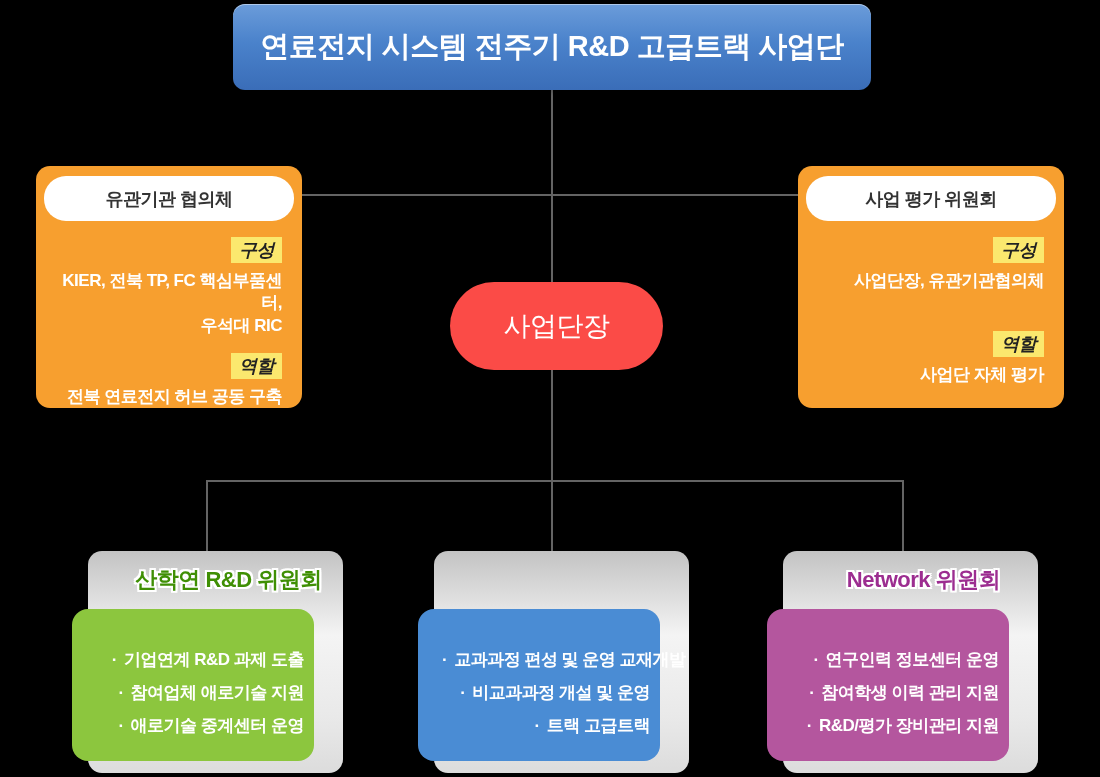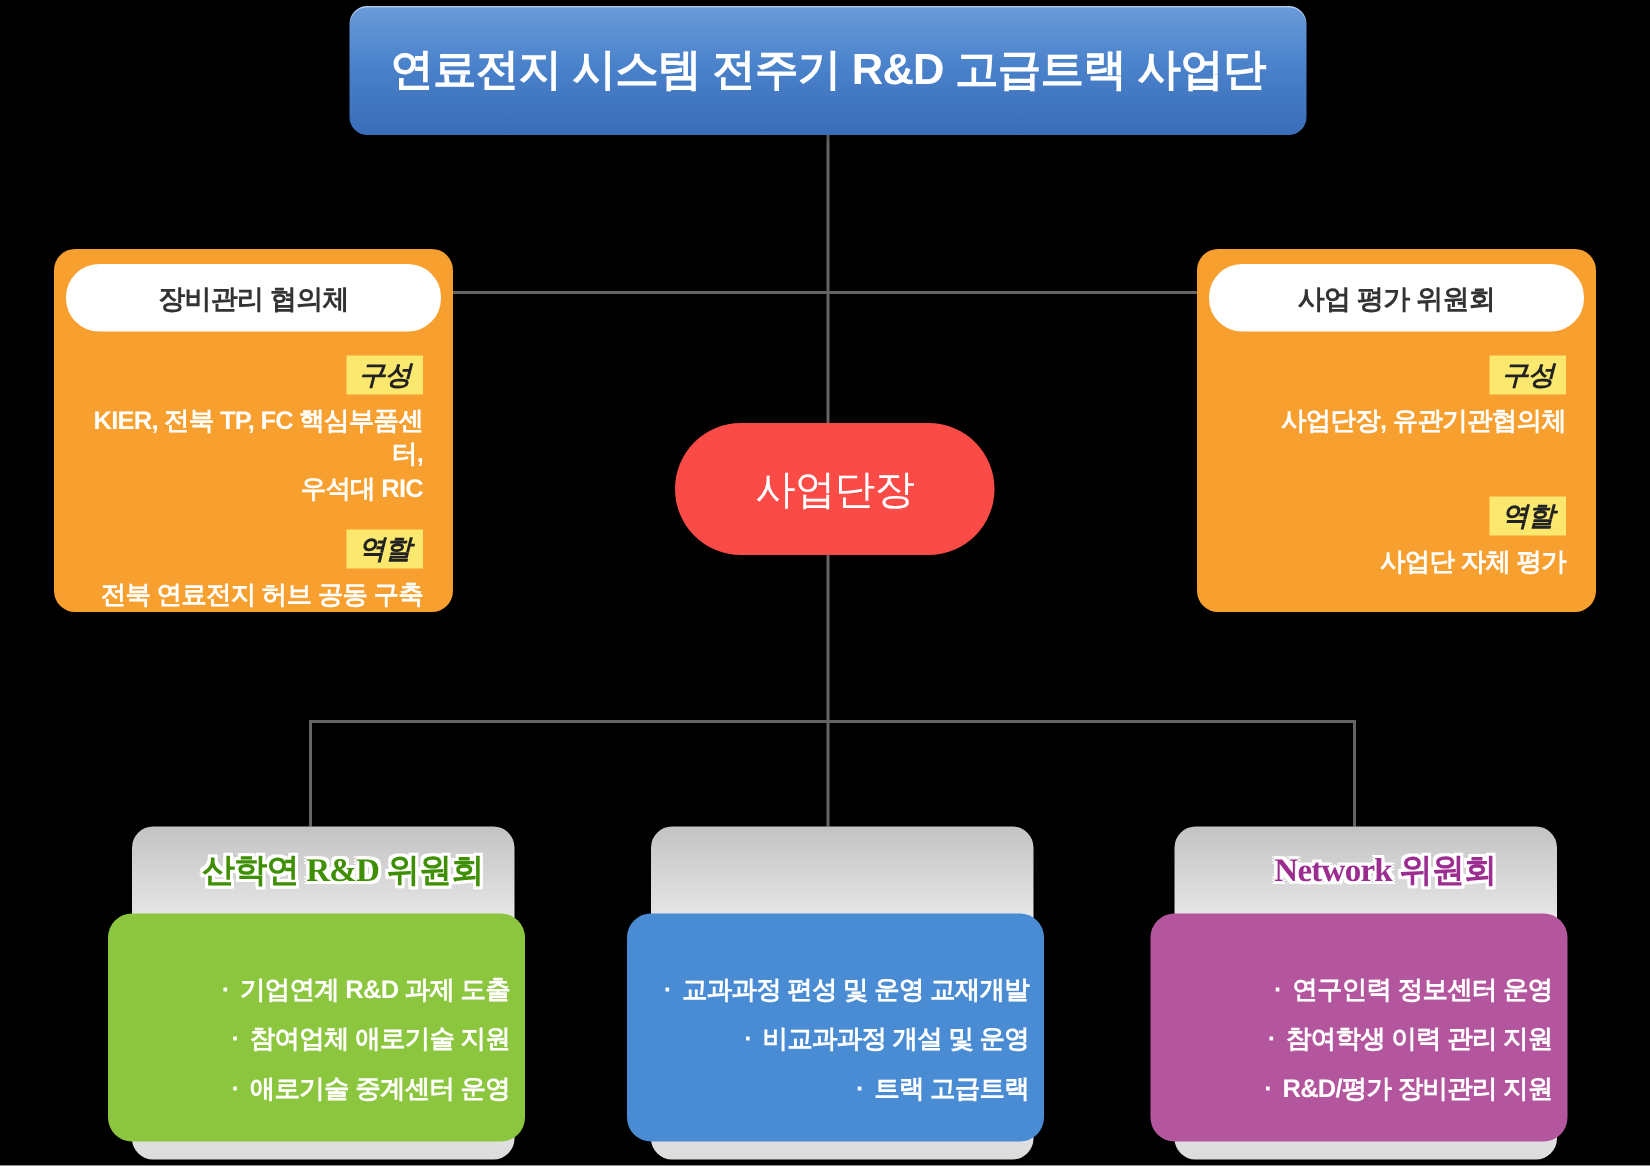--- a/index.html
+++ b/index.html
@@ -77,24 +77,23 @@
     background: linear-gradient(180deg,#c3c3c3 0%, #f4f4f4 38%, #e9e9e9 75%, #dcdcdc 100%);
     box-shadow: 0 2px 3px rgba(0,0,0,.15);
   }
   .committee-title {
     position:absolute; left:16px; top:0; width:281px; height:58px;
     display:flex; align-items:center; justify-content:center;
     font-size:22px; font-weight:bold; letter-spacing:-0.5px;
     text-shadow:-2px -2px 0 #fff, 2px -2px 0 #fff, -2px 2px 0 #fff, 2px 2px 0 #fff,
                 -2px 0 0 #fff, 2px 0 0 #fff, 0 -2px 0 #fff, 0 2px 0 #fff;
     z-index:2;
-    font-family:Liberation Serif, serif;
   }
   .color-card {
-    position:absolute; left:0; top:58px; width:278px; height:152px;
+    position:absolute; left:0; top:58px; width:242px; height:152px;
     border-radius:16px; z-index:1;
     padding:34px 10px 0 24px;
   }
   .color-card ul { list-style:none; }
   .color-card li {
     color:#fff; font-size:17px; font-weight:bold; line-height:33px;
     letter-spacing:-0.5px; white-space:nowrap;
   }
   .color-card li::before { content:"·"; margin-right:7px; }
   .c0 .committee-title { color:#3F8F04; }
@@ -113,21 +112,21 @@
   <div class="line h-top"></div>
   <div class="line h-bottom"></div>
   <div class="line drop-left"></div>
   <div class="line drop-right"></div>
 
   <div class="top-banner">
     <span>연료전지 시스템 전주기 R&amp;D 고급트랙 사업단</span>
   </div>
 
   <div class="side-panel left">
-    <div class="panel-pill">장비관리 협의체</div>
+    <div class="panel-pill">유관기관 협의체</div>
     <div class="panel-body">
       <span class="panel-label">구성</span>
       <div class="panel-text">KIER, 전북 TP, FC 핵심부품센터,
 우석대 RIC</div>
       <span class="panel-label">역할</span>
       <div class="panel-text">전북 연료전지 허브 공동 구축</div>
     </div>
   </div>
 
   <div class="side-panel right">

